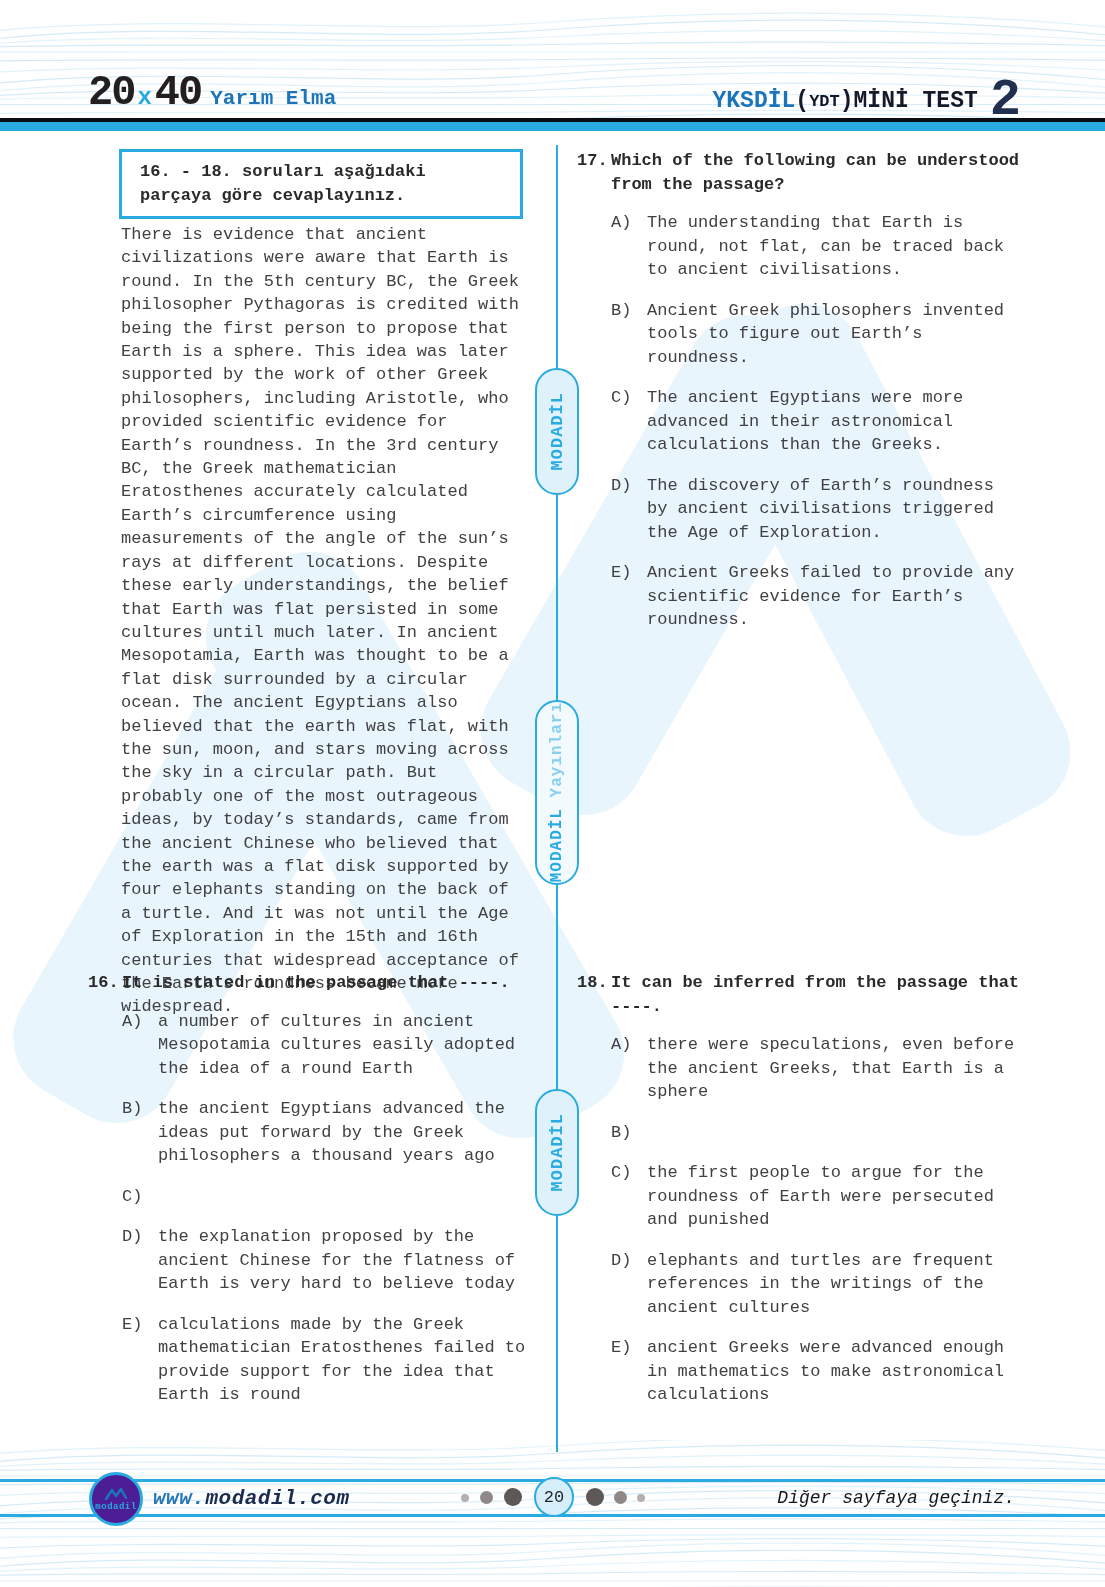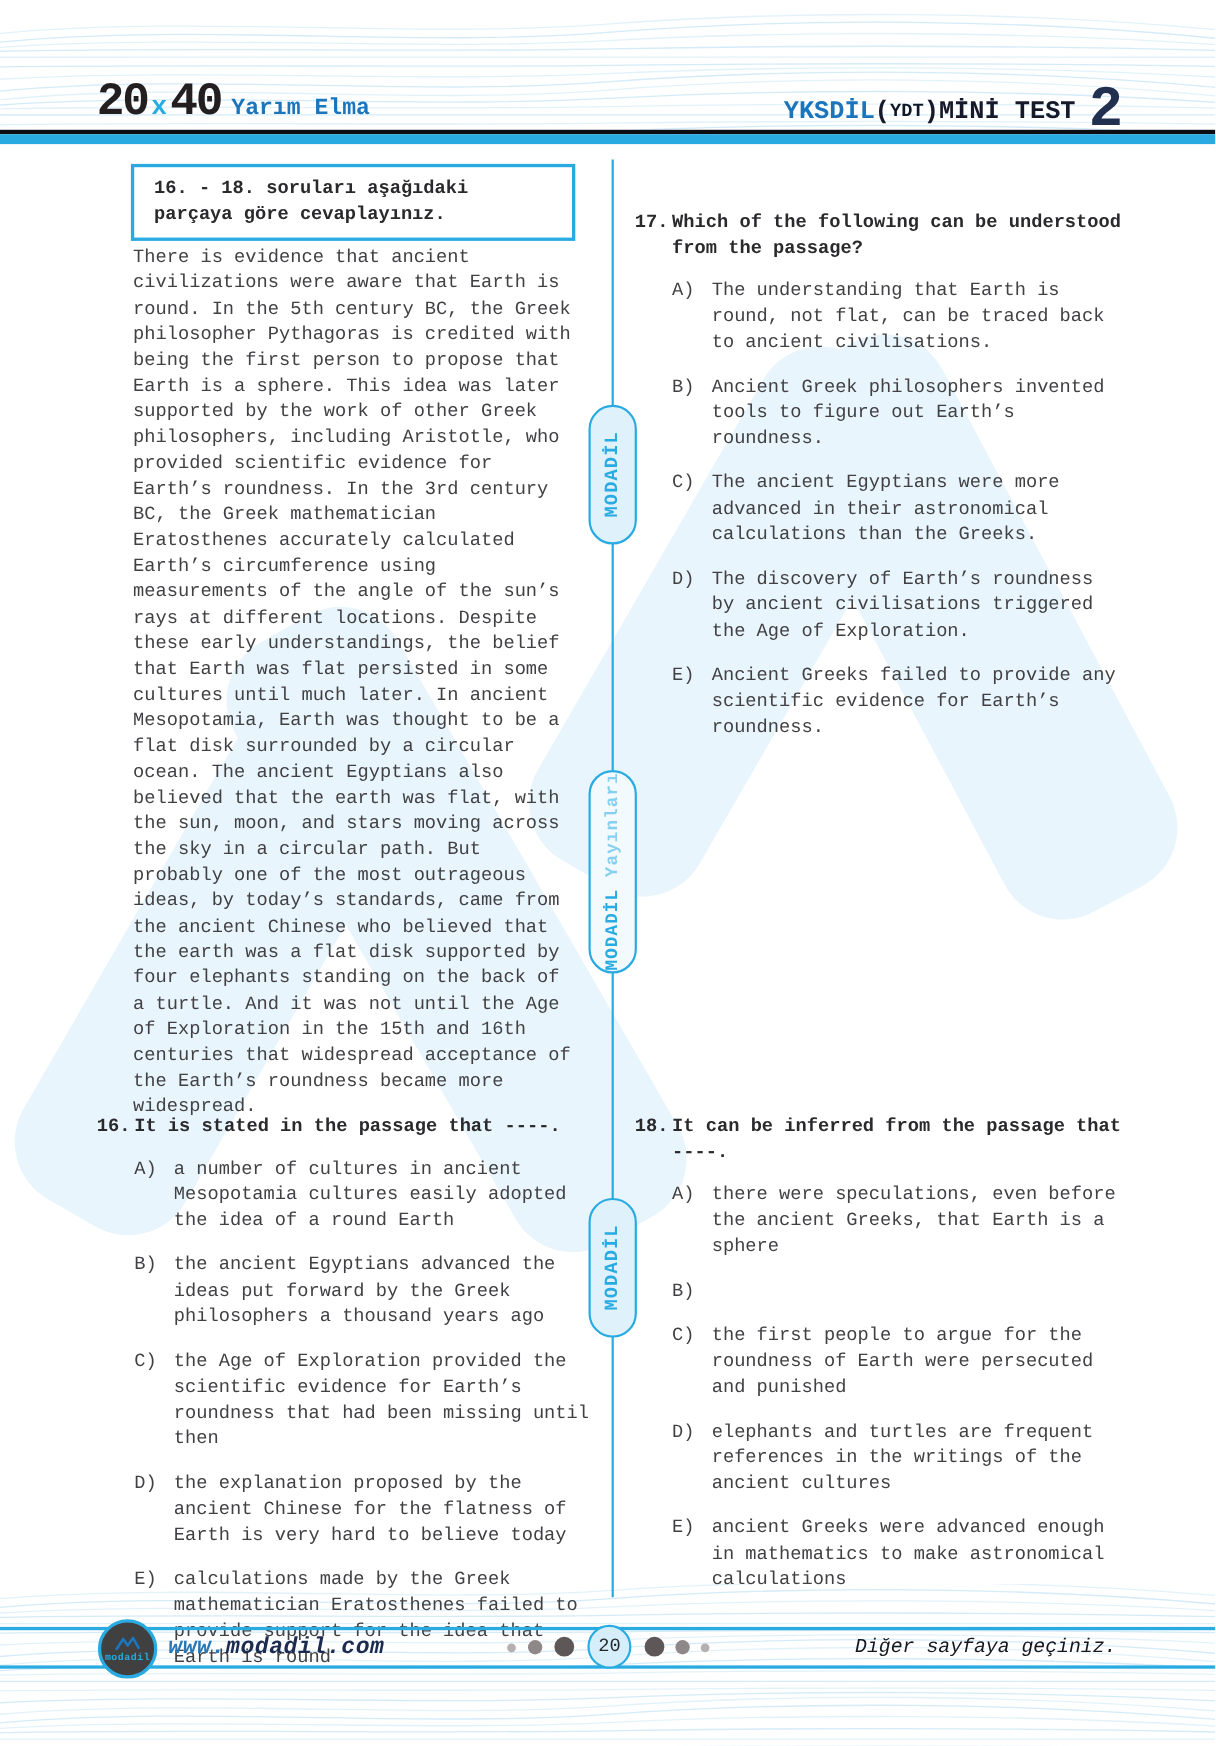--- a/index.html
+++ b/index.html
@@ -21,42 +21,42 @@
   .rule-dark{position:absolute;top:118px;left:0;width:100%;height:4px;background:#0c0d13;z-index:2;}
   .rule-cyan{position:absolute;top:122px;left:0;width:100%;height:9px;background:#29abe2;z-index:2;}
   
   .inst{position:absolute;left:119px;top:149px;width:404px;box-sizing:border-box;border:3px solid #29abe2;
         background:#fff;padding:8px 18px;font-size:17px;line-height:24px;font-weight:bold;color:#2a2a2c;z-index:1;}
   .passage{position:absolute;left:121px;top:223px;width:405px;font-size:17px;line-height:23.4px;color:#414144;z-index:1;}
   .q{position:absolute;font-size:17px;line-height:23.5px;color:#414144;z-index:1;}
   .q16{left:88px;top:971px;width:448px;}
   .q17{left:577px;top:149px;width:447px;}
   .q18{left:577px;top:971px;width:447px;}
-  .q-head{display:flex;font-weight:bold;color:#2a2a2c;margin-bottom:15px;margin-top:42px;}
+  .q-head{display:flex;font-weight:bold;color:#2a2a2c;margin-bottom:15px;}
   .q-num{width:34px;flex:none;}
   .q-stem{flex:1;}
   .opt{display:flex;margin-bottom:17px;}
   .opt-letter{flex:none;width:36px;margin-left:34px;}
   .opt-text{flex:1;}
   
   .divider{position:absolute;left:556px;top:145px;width:2px;height:1307px;background:#29abe2;z-index:1;}
   .badge{position:absolute;left:535px;width:44px;border:2px solid #29abe2;border-radius:22px;background:#dff2fb;
          box-sizing:border-box;display:flex;align-items:center;justify-content:center;z-index:2;}
   .badge-text{writing-mode:vertical-rl;transform:rotate(180deg);font-weight:bold;font-size:17px;
               color:#29abe2;letter-spacing:1px;white-space:nowrap;}
   .badge1{top:368px;height:127px;}
   .badge2{top:700px;height:185px;background:#f2fafe;}
   .badge2 .badge-text{font-size:16px;}
   .badge2 .sub{color:#86cfee;font-weight:bold;}
   .badge3{top:1089px;height:127px;}
   
   .fl{position:absolute;left:0;width:100%;height:3px;background:#29abe2;z-index:2;}
   .fl-top{top:1479px;}
   .fl-bottom{top:1514px;}
-  .footer-logo{position:absolute;left:89px;top:1472px;width:54px;height:54px;border-radius:50%;background:#404040;
+  .footer-logo{position:absolute;left:89px;top:1472px;width:54px;height:54px;border-radius:50%;background:#4c1d95;
                border:3px solid #29abe2;box-sizing:border-box;display:flex;flex-direction:column;align-items:center;
                justify-content:center;z-index:3;}
   .footer-logo-name{font-size:9px;color:#29abe2;font-weight:bold;letter-spacing:0.5px;margin-top:1px;}
   .site{position:absolute;left:153px;top:1487px;font-size:21px;font-weight:bold;font-style:italic;z-index:3;letter-spacing:0.5px;}
   .site .www{color:#2878b8;}
   .site .dom{color:#1d2b4f;}
   .dot{position:absolute;border-radius:50%;z-index:3;}
   .pagenum{position:absolute;left:534px;top:1477px;width:40px;height:40px;border-radius:50%;background:#d6eefa;
            border:2px solid #29abe2;box-sizing:border-box;display:flex;align-items:center;justify-content:center;
            font-size:17px;color:#27272b;z-index:3;}
@@ -151,21 +151,20 @@
     <div class="opt">
         <span class="opt-letter">A)</span>
         <span class="opt-text">a number of cultures in ancient Mesopotamia cultures easily adopted the idea of a round Earth</span>
       </div>
     <div class="opt">
         <span class="opt-letter">B)</span>
         <span class="opt-text">the ancient Egyptians advanced the ideas put forward by the Greek philosophers a thousand years ago</span>
       </div>
     <div class="opt">
         <span class="opt-letter">C)</span>
-        <span class="opt-text">the Age of Exploration provided the scientific evidence for Earth’s roundness that had been missing until then</span>
       </div>
     <div class="opt">
         <span class="opt-letter">D)</span>
         <span class="opt-text">the explanation proposed by the ancient Chinese for the flatness of Earth is very hard to believe today</span>
       </div>
     <div class="opt">
         <span class="opt-letter">E)</span>
         <span class="opt-text">calculations made by the Greek mathematician Eratosthenes failed to provide support for the idea that Earth is round</span>
       </div>
   </div>

